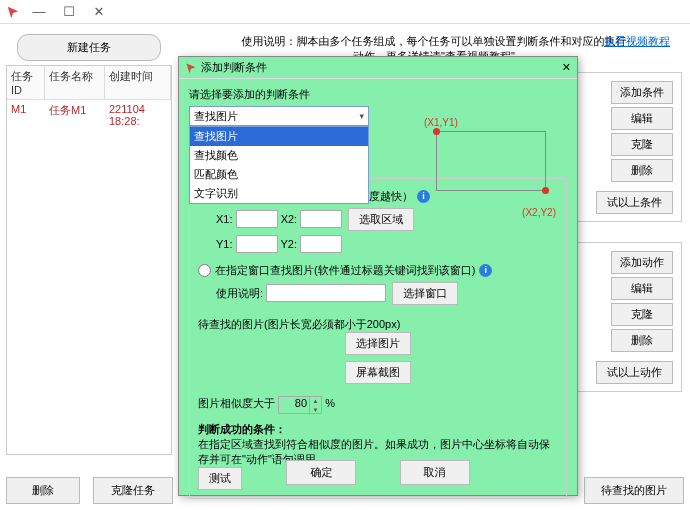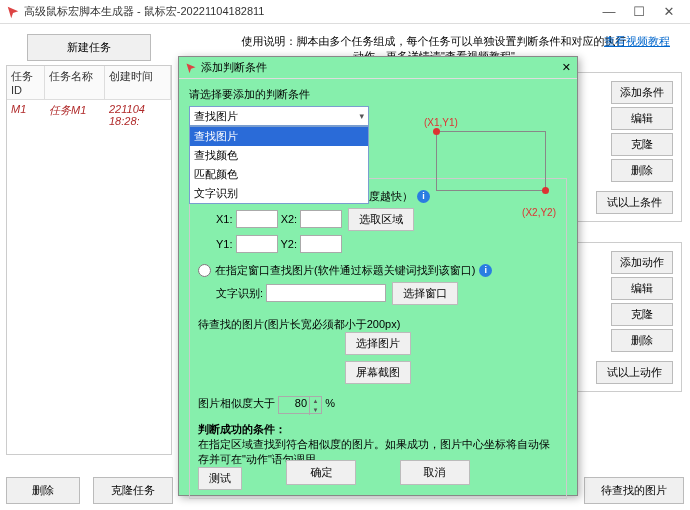--- a/index.html
+++ b/index.html
@@ -4,26 +4,26 @@
 <style>
 * { box-sizing: border-box; margin: 0; padding: 0; }
 body { font-family: "Microsoft YaHei", sans-serif; font-size: 11px; background: #fff; width: 690px; height: 510px; overflow: hidden; position: relative; }
 .titlebar { height: 24px; display: flex; align-items: center; padding: 0 6px; border-bottom: 1px solid #ddd; }
 .titlebar .icon { width: 14px; height: 14px; margin-right: 4px; }
 .titlebar .title { flex: 1; color: #333; }
 .titlebar .wbtn { width: 30px; text-align: center; color: #555; font-size: 13px; }
 .main { display: flex; height: 486px; }
 .leftcol { width: 178px; padding: 6px; }
 .btn { background: #f0f0f0; border: 1px solid #bbb; padding: 3px 10px; font-size: 11px; cursor: pointer; display: inline-block; }
-.btn-wide { display: block; width: 124px; margin: 4px auto; padding: 5px 0; text-align: center; }
+.btn-wide { display: block; width: 144px; margin: 4px auto; padding: 5px 0; text-align: center; border-radius: 11px; }
 .tasktable { margin-top: 0; border: 1px solid #ccc; height: 390px; overflow: hidden; }
 .thead { display: flex; background: #fafafa; border-bottom: 1px solid #ddd; }
 .th { padding: 3px 4px; border-right: 1px solid #ddd; color: #333; }
 .row { display: flex; }
-.row.sel { color: #b02a2a; font-style: italic; }
+.row.sel { color: #b02a2a; }
 .td { padding: 3px 4px; }
 .bottombar { position: absolute; bottom: 6px; left: 6px; right: 6px; display: flex; justify-content: space-between; }
 .bottombar .btn { width: 74px; text-align: center; padding: 5px 0; }
 .rightarea { flex: 1; padding: 6px 8px; }
 .usage { text-align: center; margin: 4px 0 8px; }
 .link { color: #0066cc; text-decoration: underline; cursor: pointer; }
 .panel { border: 1px solid #ccc; position: relative; padding: 8px; margin-bottom: 10px; }
 .panel-title { position: absolute; top: -8px; left: 8px; background: #fff; padding: 0 4px; font-size: 11px; }
 .row-flex { display: flex; align-items: flex-start; gap: 6px; }
 .sidebtns { width: 62px; }
@@ -58,21 +58,20 @@
 input[type=text] { height: 18px; border: 1px solid #aaa; font-size: 11px; padding: 0 2px; }
 input[type=radio] { margin: 0; }
 </style>
 </head>
 <body>
 
 <div class="titlebar">
   <svg class="icon" viewBox="0 0 16 16">
       <polygon points="2,2 14,7 8,9 6,15" fill="#d44"></polygon>
     </svg>
-  <span class="title">高级鼠标宏脚本生成器 - 鼠标宏-20221104182811</span>
   <span class="wbtn">—</span>
   <span class="wbtn">☐</span>
   <span class="wbtn">✕</span>
 </div>
 
 <div class="main">
   <div class="leftcol">
     <div class="btn btn-wide">新建任务</div>
     <div class="tasktable">
       <div class="thead">
@@ -186,21 +185,21 @@
         <span>Y1:</span> <input type="text" class="field" style="">
         <span>Y2:</span> <input type="text" class="field" style="">
       </div>
 
       <div class="radio-row" style="margin-top:10px">
         <input type="radio" style="">
         <span>在指定窗口查找图片(软件通过标题关键词找到该窗口)</span>
         <span class="info-icon">i</span>
       </div>
       <div style="margin-left:18px">
-        <span>文字识别:</span>
+        <span>使用说明:</span>
         <input type="text" style="width: 120px;">
         &nbsp;<span class="btn">选择窗口</span>
       </div>
 
       <div style="margin-top:12px">待查找的图片(图片长宽必须都小于200px)</div>
       <div style="text-align:center;">
         <span class="btn">选择图片</span>
       </div>
       <div style="text-align:center;margin-top:6px">
         <span class="btn">屏幕截图</span>

